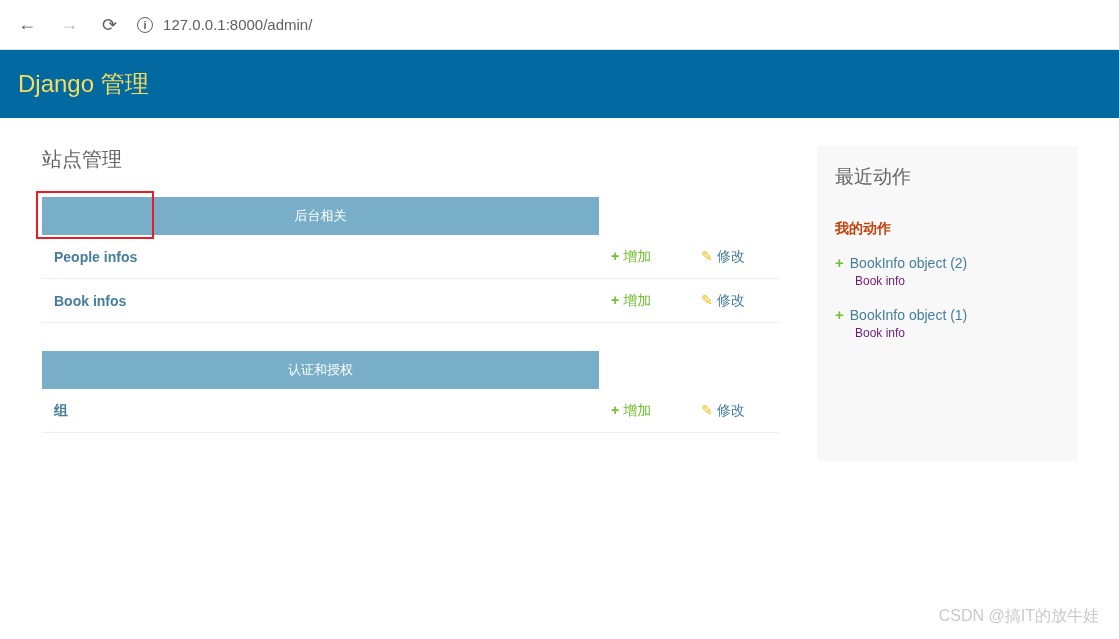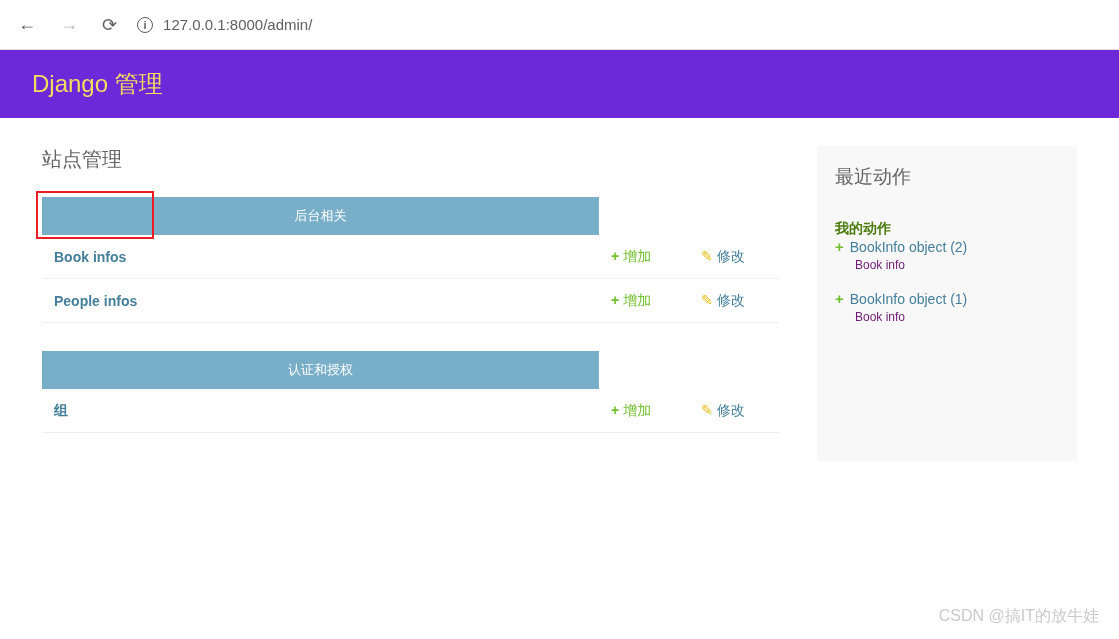--- a/index.html
+++ b/index.html
@@ -13,23 +13,23 @@
       background: #fff;
       border-bottom: 1px solid #e0e0e0;
       height: 50px;
     }
     .nav-btn { background: none; border: none; color: #606060; font-size: 18px; cursor: pointer; padding: 4px; }
     .nav-btn.disabled { color: #bbb; }
     .url-bar { display: flex; align-items: center; gap: 10px; color: #606060; font-size: 15px; }
     .url-bar .info-icon { width: 16px; height: 16px; border: 1.5px solid #606060; border-radius: 50%; display: inline-flex; align-items: center; justify-content: center; font-size: 11px; font-weight: bold; }
     
     .django-header {
-      background: #6d28d9;
+      background: #0369a1;
       color: #fff;
-      padding: 18px 32px;
+      padding: 18px 18px;
     }
     .django-header h1 { font-weight: 300; font-size: 24px; color: #f5dd5d; }
     
     .content-wrapper {
       display: flex;
       padding: 28px 42px;
       gap: 38px;
     }
     .main-col { flex: 1; max-width: 770px; }
     .main-col h2 { font-weight: 400; font-size: 20px; color: #666; margin-bottom: 24px; }
@@ -62,21 +62,21 @@
       border: 2px solid #ed1c24;
       pointer-events: none;
     }
     
     .sidebar {
       width: 260px;
       background: #f8f8f8;
       padding: 18px 18px;
     }
     .sidebar h2 { font-weight: 400; font-size: 19px; color: #666; margin-bottom: 30px; }
-    .sidebar h3 { font-weight: 600; font-size: 14px; color: #4d7c0f; }
+    .sidebar h3 { font-weight: 600; font-size: 14px; color: #c2410c; margin-bottom: 16px; }
     .sidebar ul { list-style: none; }
     .sidebar li { margin-bottom: 18px; }
     .sidebar li .plus { color: #70bf2b; font-weight: bold; margin-right: 6px; font-size: 15px; vertical-align: top; }
     .sidebar li a { color: #447e9b; text-decoration: none; font-size: 14px; }
     .sidebar li .mini { color: #701a75; font-size: 12px; display: block; margin-left: 20px; margin-top: 2px; }
     
     .watermark {
       position: fixed;
       bottom: 12px;
       right: 20px;
@@ -106,26 +106,26 @@
 <div class="content-wrapper">
   <div class="main-col">
     <h2>站点管理</h2>
 
     <div class="module module-wrapper">
       <div class="highlight-box" style="top:-6px; left:-6px; width:118px; height:48px;"></div>
       <table>
         <caption class="module-header">后台相关</caption>
         <tbody>
             <tr>
-          <th><a href="#">Book infos</a></th>
+          <th><a href="#">People infos</a></th>
           <td class="cell-add"><a href="#" class="add-link"><span class="plus">+</span><span>增加</span></a></td>
           <td class="cell-change"><a href="#" class="change-link"><span class="pencil">✎</span><span>修改</span></a></td>
         </tr>
         <tr>
-          <th><a href="#">People infos</a></th>
+          <th><a href="#">Book infos</a></th>
           <td class="cell-add"><a href="#" class="add-link"><span class="plus">+</span><span>增加</span></a></td>
           <td class="cell-change"><a href="#" class="change-link"><span class="pencil">✎</span><span>修改</span></a></td>
         </tr>
       </tbody>
         </table>
     </div>
 
     <div class="module">
       <table>
         <caption class="module-header">认证和授权</caption>

